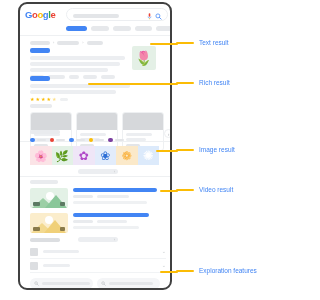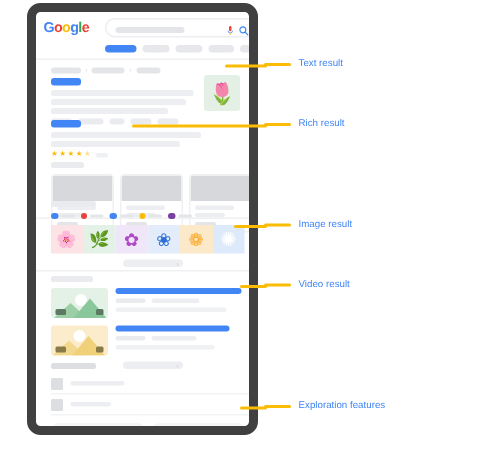--- a/index.html
+++ b/index.html
@@ -11,21 +11,21 @@
     overflow: hidden;
   }
   #root { position: relative; width: 261px; height: 300px; background:#fff; }
 
   
   .serp-card {
     position: absolute;
     left: 18px; top: 2px;
     width: 154px; height: 288px;
     background: #ffffff;
-    border: 6px solid #404040;
+    border: 2px solid #404040;
     border-radius: 9px;
     overflow: hidden;
   }
 
   
   .serp-header { position:relative; height: 22px; }
   .g-logo {
     position:absolute; left:5px; top:6px;
     font-size: 9.5px; font-weight: 700; letter-spacing: -0.4px;
     line-height: 10px; font-family:"Liberation Sans", sans-serif;

